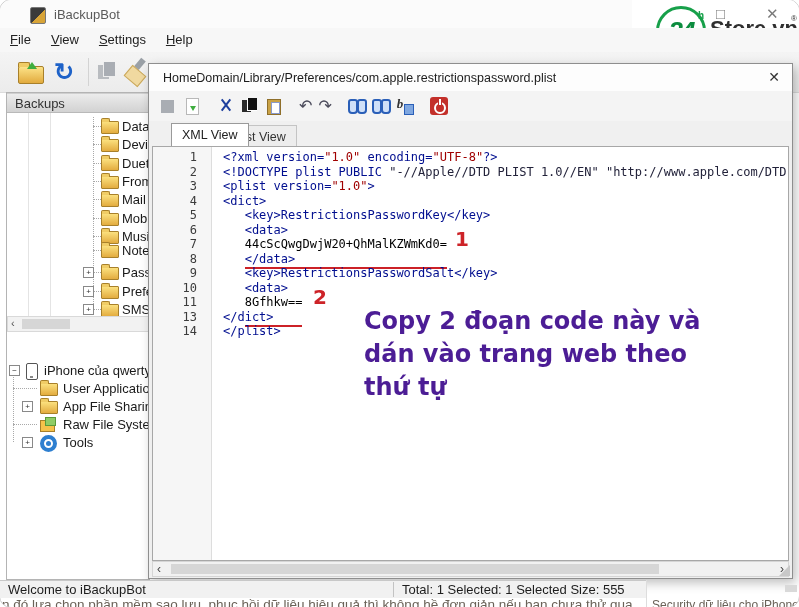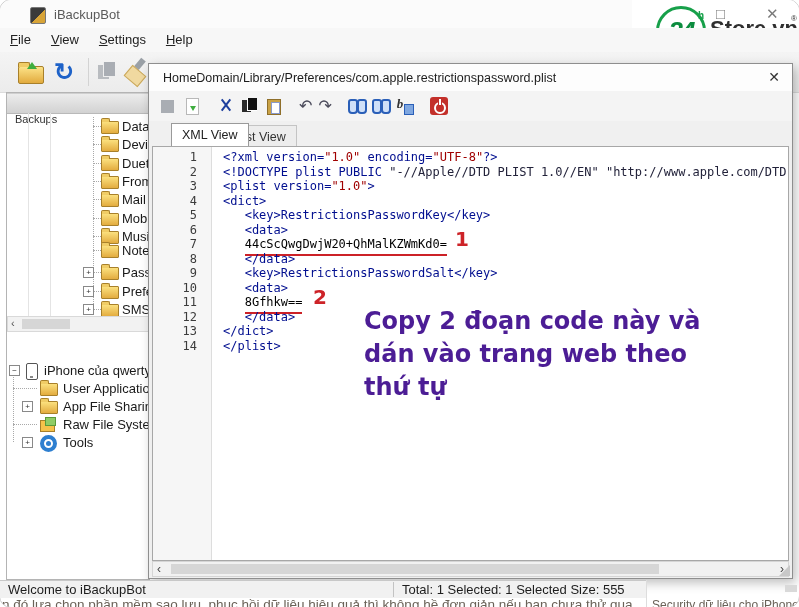--- a/index.html
+++ b/index.html
@@ -35,21 +35,21 @@
   .logo-circle{position:absolute;left:656px;top:6px;width:44px;height:44px;border-radius:50%;
     border:3px solid #17a04a;display:flex;align-items:center;justify-content:center;}
   .logo-num{font-size:26px;font-weight:bold;font-style:italic;color:#0c8c3f;letter-spacing:-2px;}
   .logo-h{position:absolute;left:698px;top:10px;font-size:10px;font-weight:bold;color:#17a04a;}
   .logo-text{position:absolute;left:710px;top:16px;font-size:22px;font-weight:600;color:#2f2f2f;}
   .logo-reg{position:absolute;left:791px;top:14px;font-size:8px;color:#2f2f2f;}
   
   .leftpanel{position:absolute;left:6px;top:92px;width:142px;height:486px;background:#fff;
     border:1px solid #b4b4b4;overflow:hidden;}
   .panel-header{position:absolute;left:0;right:0;height:20px;background:linear-gradient(#ececec,#d2d2d2);
-    border-bottom:1px solid #b9b9b9;border-top:1px solid #cfcfcf;font-size:11px;color:#333;padding:19px 0 0 8px;box-sizing:border-box;}
+    border-bottom:1px solid #b9b9b9;border-top:1px solid #cfcfcf;font-size:13px;color:#333;padding:2px 0 0 8px;box-sizing:border-box;}
   #backups-tree{position:absolute;left:0;top:20px;right:0;height:203px;}
   .guide{position:absolute;top:0;bottom:0;width:1px;background:#e4e4e4;}
   .vconn{position:absolute;width:1px;border-left:1px dotted #a9a9a9;}
   .tree-row{position:absolute;left:0;right:0;height:18px;}
   .stub{position:absolute;top:9px;height:1px;border-top:1px dotted #a9a9a9;}
   .expander{position:absolute;width:9px;height:9px;border:1px solid #898989;background:#fff;
     font:8px/9px "Liberation Sans",sans-serif;text-align:center;color:#333;top:4px;}
   .folder-ic{position:absolute;top:4px;width:16px;height:11px;border-radius:1px;
     background:linear-gradient(#fbe07e,#e3ac3f);border:1px solid #a8802a;}
   .folder-ic::before{content:"";position:absolute;top:-4px;left:-1px;width:7px;height:3px;
@@ -98,21 +98,21 @@
   .tab.active{left:6px;background:#fff;border:1px solid #9a9a9a;border-bottom:none;z-index:3;margin-left:16px;}
   .tab.inactive{left:76px;top:4px;height:21px;background:#ededed;border:1px solid #c4c4c4;border-bottom:none;color:#333;}
   .ed-content{position:absolute;left:3px;top:82px;width:637px;height:415px;background:#fff;
     border:1px solid #a7a7a7;box-sizing:border-box;overflow:hidden;}
   .gutter{position:absolute;left:0;top:0;bottom:0;width:58px;background:#f6f6f6;border-right:1px solid #ddd;}
   #code-lines{position:absolute;left:0;top:3px;right:0;}
   .code-line{position:relative;height:14.5px;line-height:14.5px;white-space:pre;
     font-family:"DejaVu Sans Mono",monospace;font-size:12px;}
   .lineno{display:inline-block;width:44px;margin-right:26px;text-align:right;color:#3c3c3c;}
   .seg-t{color:#000e8f;} .seg-v{color:#a00000;} .seg-p{color:#22223a;}
-  .seg-d{color:#000;border-bottom:2px solid #cc2127;padding-bottom:3px;}
+  .seg-d{color:#000;border-bottom:2px solid #cc2127;padding-bottom:16px;}
   .marker{position:absolute;font:bold 20px "DejaVu Sans",sans-serif;color:#cd2328;z-index:5;}
   .ed-hscroll{position:absolute;left:3px;right:3px;top:497px;height:16px;background:#f1f1f1;border:1px solid #d5d5d5;box-sizing:border-box;}
   .ed-hscroll .arr{position:absolute;top:0px;font-size:12px;color:#444;}
   .ed-hscroll .thumb{position:absolute;left:18px;top:2px;width:488px;height:10px;background:#d6d6d6;}
   .ed-grip{position:absolute;right:2px;bottom:2px;width:0;height:0;
     border-left:11px solid transparent;border-bottom:11px solid #c8c8c8;}
   
   .note{position:absolute;left:320px;top:305px;z-index:9;font:bold 24px "DejaVu Sans",sans-serif;
     color:#4c1d95;line-height:33px;margin-left:44px;}
   
@@ -286,21 +286,20 @@
           <div class="code-line"><span class="lineno">2</span><span class="seg-t">&lt;!DOCTYPE plist PUBLIC </span><span class="seg-p">"-//Apple//DTD PLIST 1.0//EN" "http://www.apple.com/DTD</span></div>
           <div class="code-line"><span class="lineno">3</span><span class="seg-t">&lt;plist version=</span><span class="seg-v">"1.0"</span><span class="seg-t">&gt;</span></div>
           <div class="code-line"><span class="lineno">4</span><span class="seg-t">&lt;dict&gt;</span></div>
           <div class="code-line"><span class="lineno">5</span><span class="seg-t">   &lt;key&gt;RestrictionsPasswordKey&lt;/key&gt;</span></div>
           <div class="code-line"><span class="lineno">6</span><span class="seg-t">   &lt;data&gt;</span></div>
           <div class="code-line"><span class="lineno">7</span><span class="seg-t">   </span><span class="seg-d">44cScQwgDwjW20+QhMalKZWmKd0=</span></div>
           <div class="code-line"><span class="lineno">8</span><span class="seg-t">   &lt;/data&gt;</span></div>
           <div class="code-line"><span class="lineno">9</span><span class="seg-t">   &lt;key&gt;RestrictionsPasswordSalt&lt;/key&gt;</span></div>
           <div class="code-line"><span class="lineno">10</span><span class="seg-t">   &lt;data&gt;</span></div>
           <div class="code-line"><span class="lineno">11</span><span class="seg-t">   </span><span class="seg-d">8Gfhkw==</span></div>
-          <div class="code-line"><span class="lineno">12</span><span class="seg-t">   &lt;/data&gt;</span></div>
           <div class="code-line"><span class="lineno">13</span><span class="seg-t">&lt;/dict&gt;</span></div>
           <div class="code-line"><span class="lineno">14</span><span class="seg-t">&lt;/plist&gt;</span></div>
         </div>
       <div class="marker" style="left:302px;top:80px">1</div>
       <div class="marker" style="left:160px;top:138px">2</div>
     </div>
     <div class="ed-hscroll">
       <span class="arr" style="left:4px">‹</span>
       <span class="thumb"></span>
       <span class="arr" style="right:4px">›</span>

